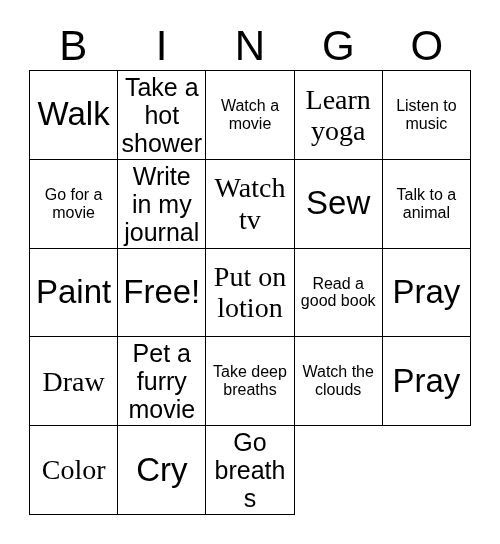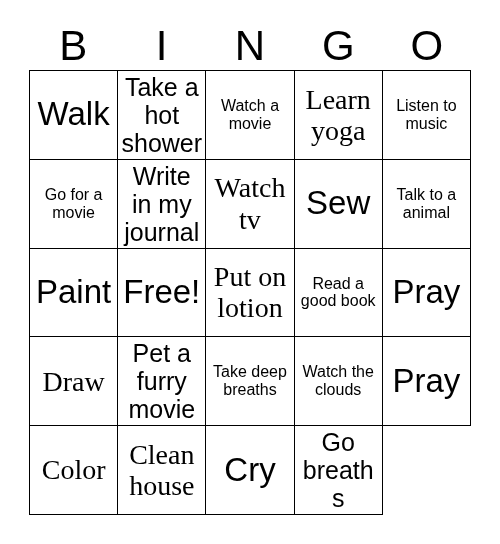--- a/index.html
+++ b/index.html
@@ -156,23 +156,20 @@
       <div class="cell">
         <span class="cell-text fs-md">Watch the clouds</span>
       </div>
       <div class="cell">
         <span class="cell-text fs-xl">Pray</span>
       </div>
       <div class="cell">
         <span class="cell-text fs-lg">Color</span>
       </div>
       <div class="cell">
-        <span class="cell-text fs-lg">Clean house</span>
-      </div>
-      <div class="cell">
         <span class="cell-text fs-xl">Cry</span>
       </div>
       <div class="cell">
         <span class="cell-text fs-sm">Go breaths</span>
       </div>
     </div>
 
 </div>
 
 </body></html>

